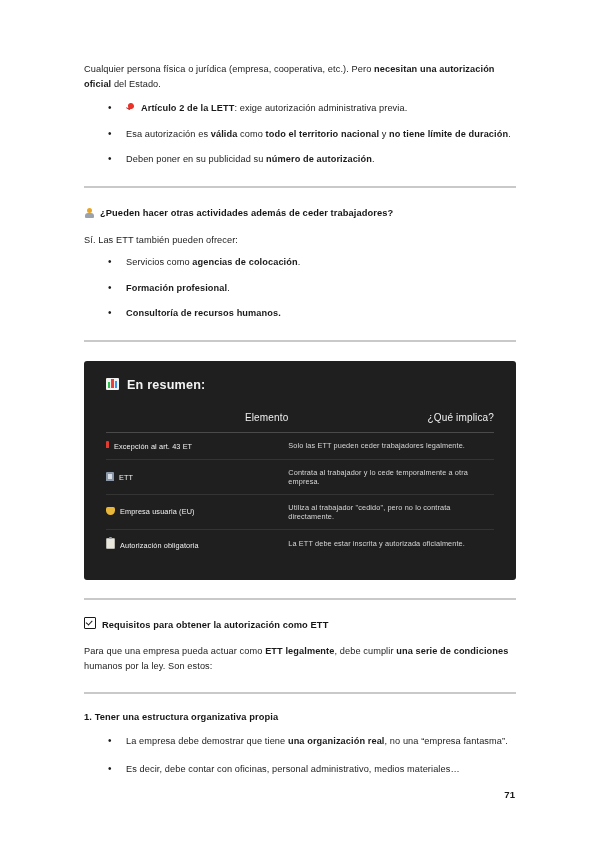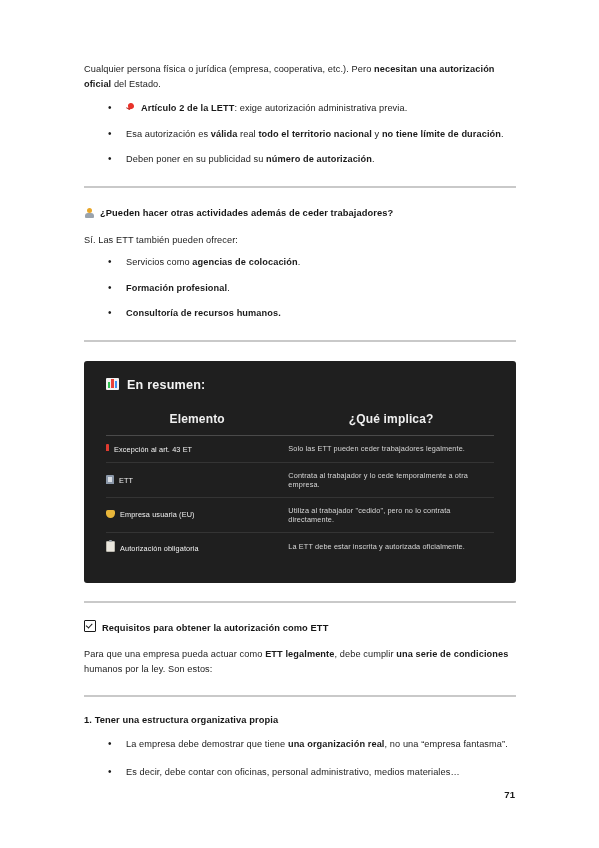--- a/index.html
+++ b/index.html
@@ -125,23 +125,23 @@
   .card-title .chart-icon i.b1 { left: 1.6px;  height: 6px;  background: #2fbf4f; }
   .card-title .chart-icon i.b2 { left: 5.2px;  height: 9px;  background: #e8413a; }
   .card-title .chart-icon i.b3 { left: 8.8px;  height: 7.5px; background: #3b8ff0; }
 
   table.summary {
     width: 100%;
     border-collapse: collapse;
     table-layout: fixed;
   }
   table.summary th {
-    text-align: center;
-    font-size: 12px;
-    font-weight: bold;
+    text-align: right;
+    font-size: 10px;
+    font-weight: normal;
     color: #efefef;
     padding: 0 0 9px 0;
     border-bottom: 1px solid #4a4a4a;
     letter-spacing: 0.15px;
   }
   table.summary th.c1 { width: 47%; }
   table.summary th.c2 { width: 53%; margin-top: 36px; }
   table.summary td {
     font-size: 7.3px;
     color: #e6e6e6;
@@ -295,21 +295,21 @@
 <div class="page">
   <div class="content">
 
     <p class="para"><span>Cualquier persona física o jurídica (empresa, cooperativa, etc.). Pero </span><b>necesitan una autorización oficial</b><span> del Estado.</span></p>
 
     <ul class="bullets">
       <li>
         <span class="ic ic-pin"></span><b>Artículo 2 de la LETT</b><span>: exige autorización administrativa previa.</span>
       </li>
       <li>
-        <span>Esa autorización es </span><b>válida</b><span> real </span><b>todo el territorio nacional</b><span> y </span><b>no tiene límite de duración</b><span>.</span>
+        <span>Esa autorización es </span><b>válida</b><span> como </span><b>todo el territorio nacional</b><span> y </span><b>no tiene límite de duración</b><span>.</span>
       </li>
       <li>
         <span>Deben poner en su publicidad su </span><b>número de autorización</b><span>.</span>
       </li>
     </ul>
 
     <hr class="rule">
 
     <h3 class="subhead"><span class="ic ic-person"></span><span>¿Pueden hacer otras actividades además de ceder trabajadores?</span></h3>
 

